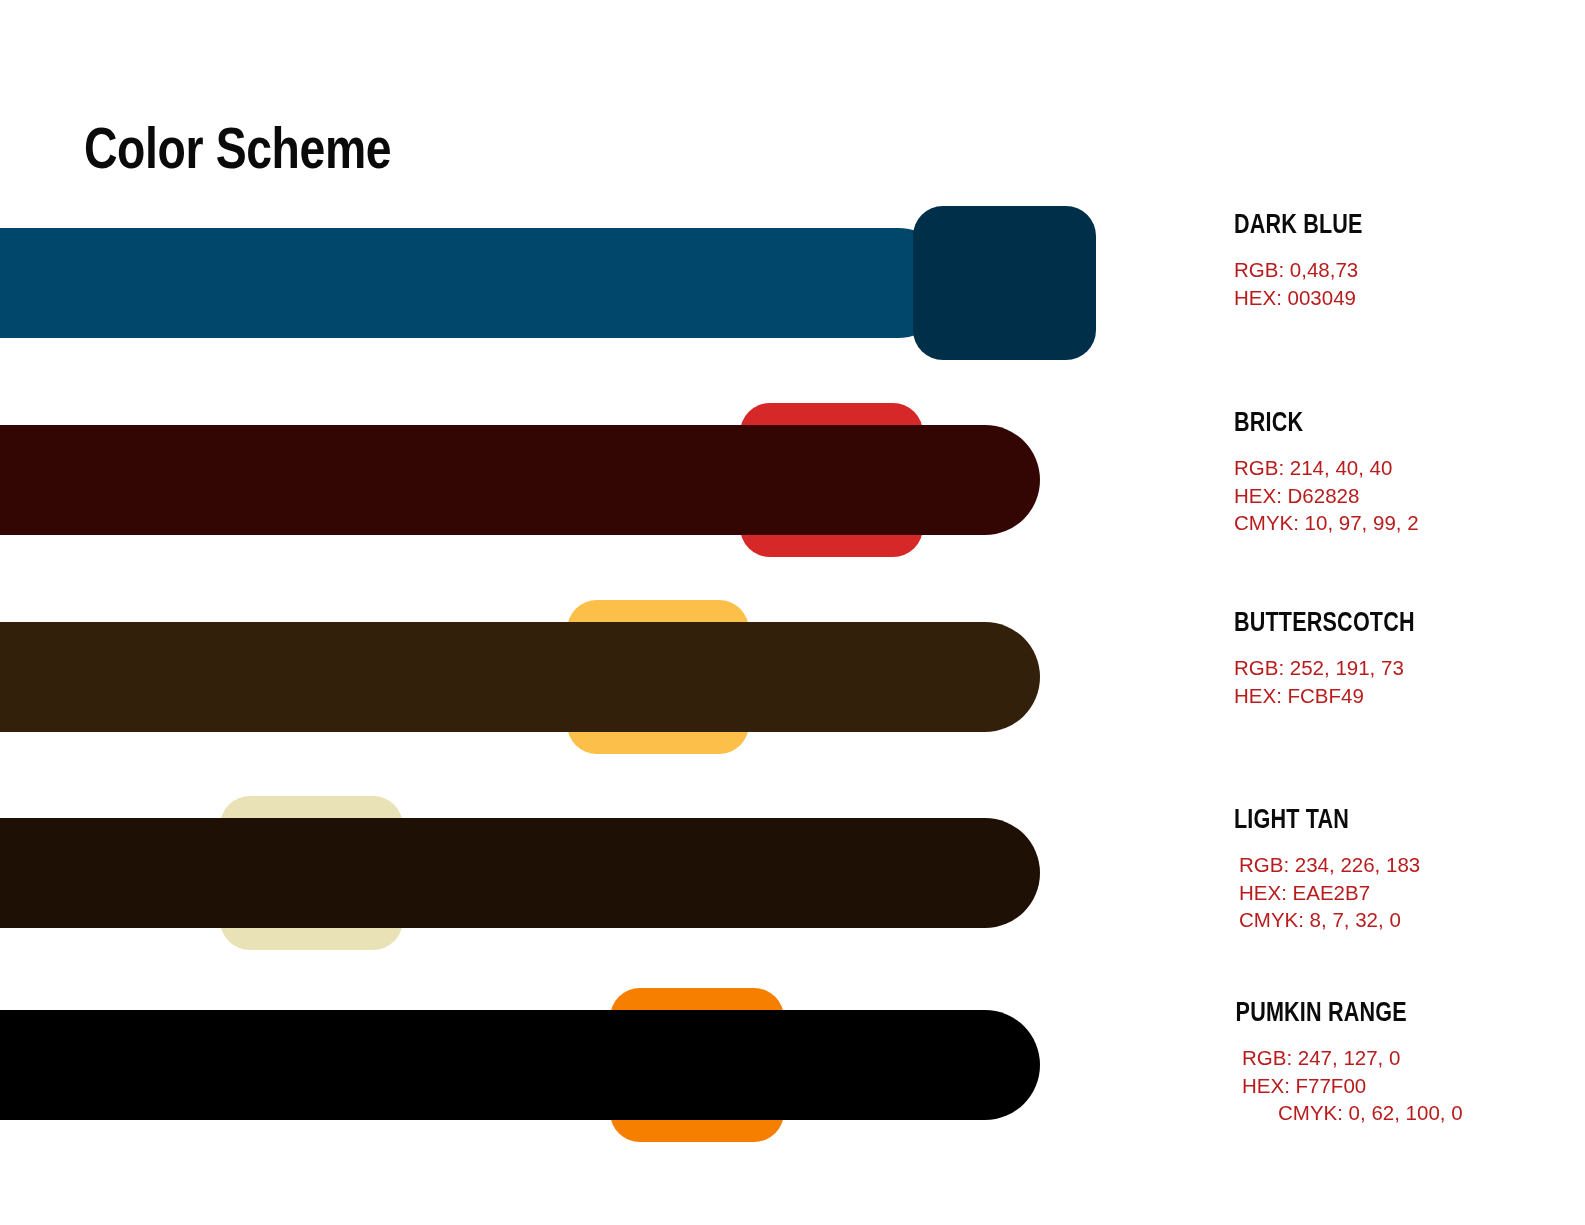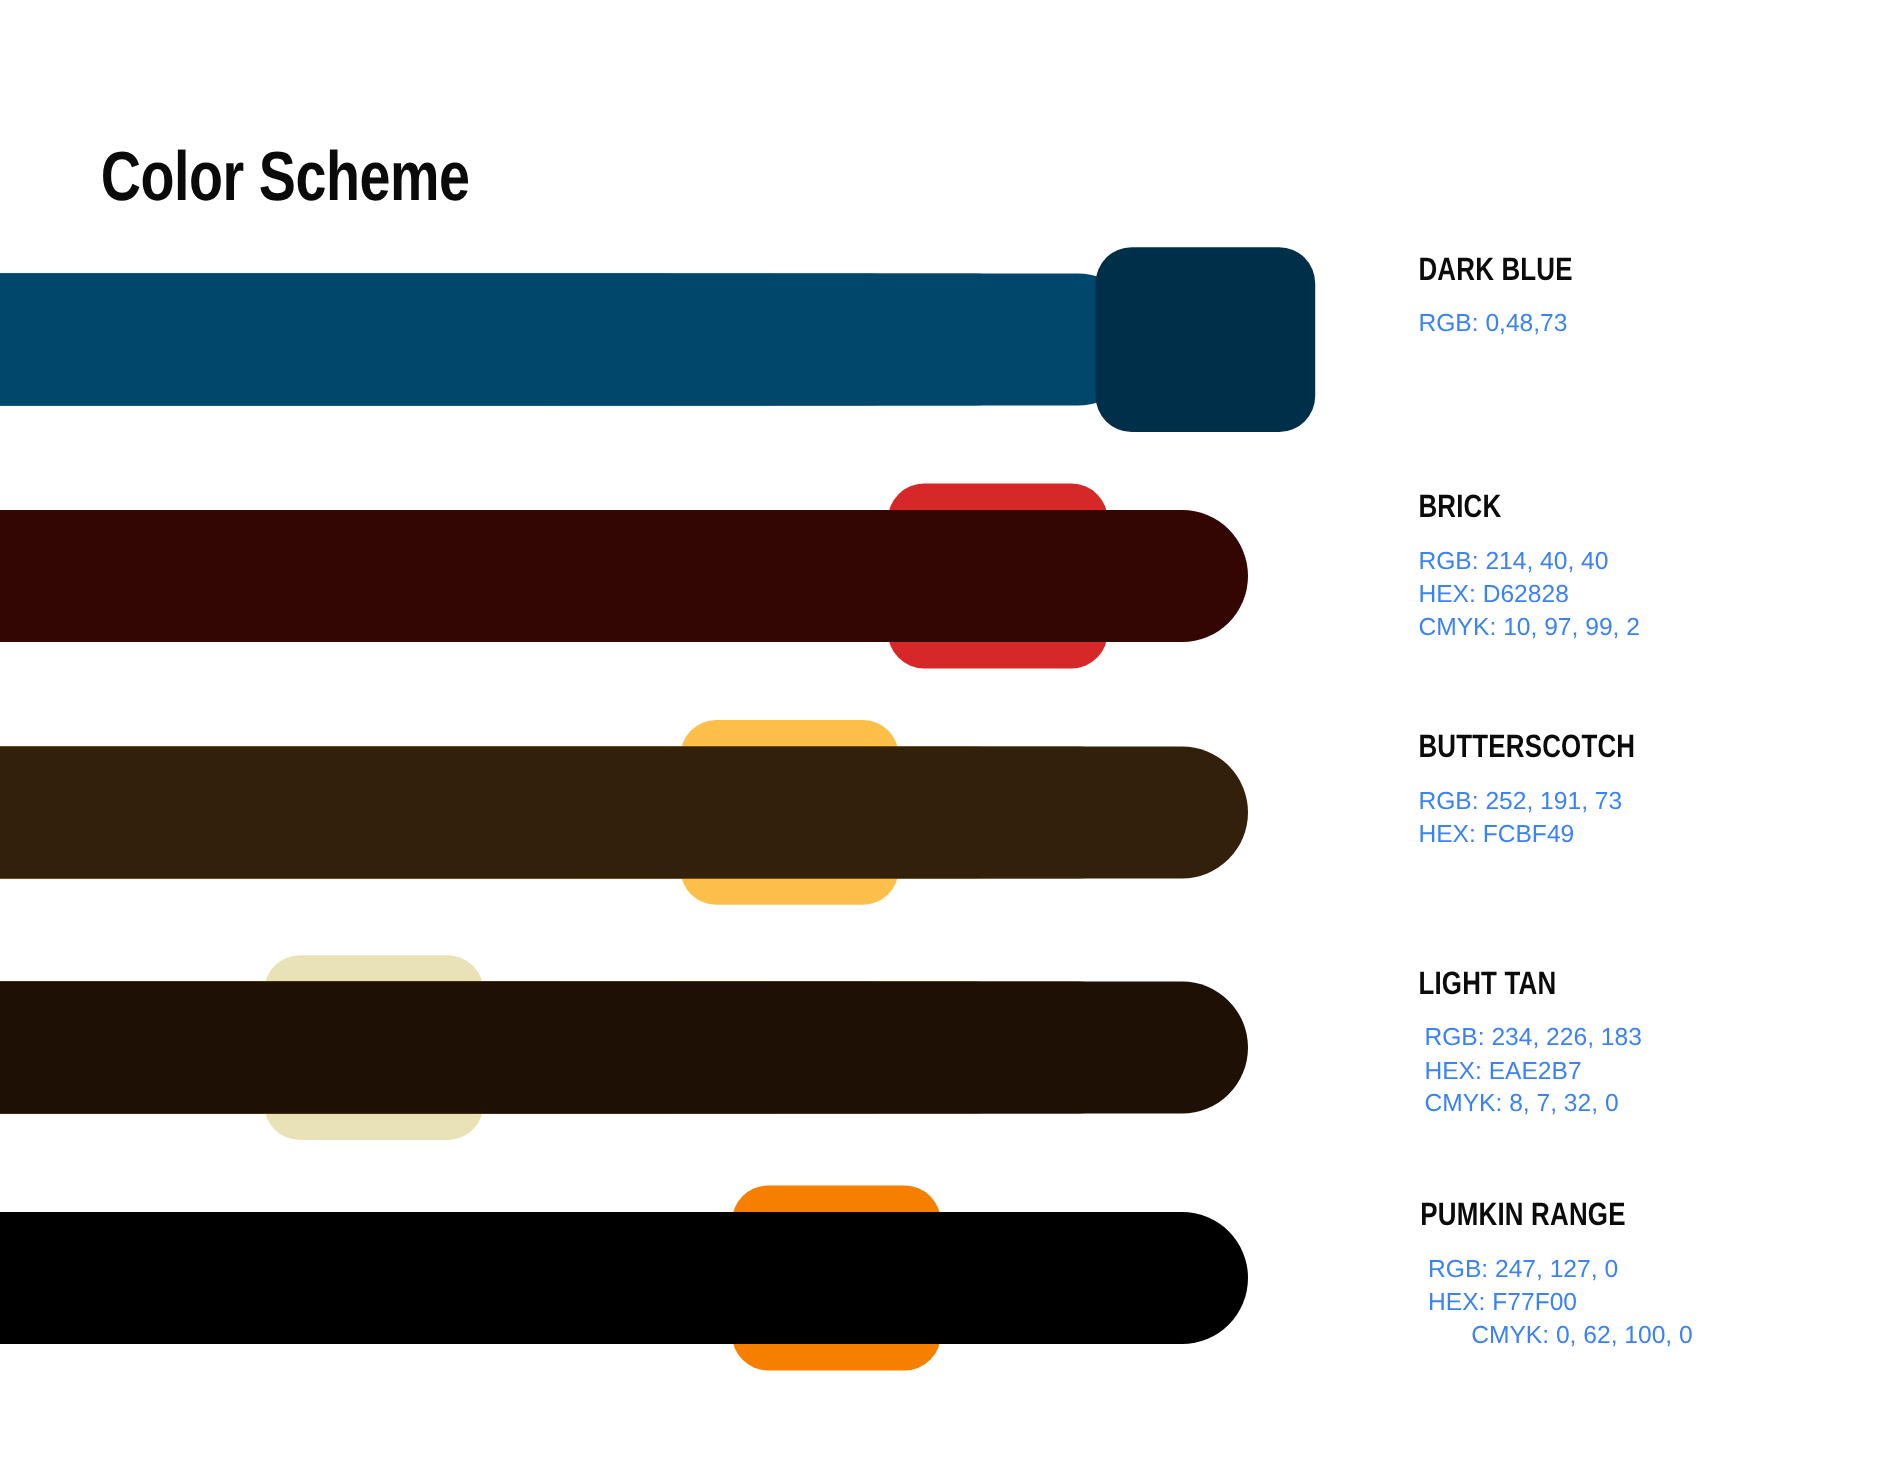--- a/index.html
+++ b/index.html
@@ -63,41 +63,41 @@
   }
   .swatch.base {
     top: -22px;
     height: 154px;
     border-radius: 30px;
   }
 
   
   .info-block {
     position: absolute;
-    left: 1182px;
+    left: 1234px;
     width: 340px;
   }
   .info-name {
     font-family: "Liberation Sans Narrow", "Liberation Sans", sans-serif;
     font-weight: 700;
     font-size: 27px;
     line-height: 29px;
     letter-spacing: 0.2px;
     color: #0b0b0b;
     transform: scaleX(0.80);
     transform-origin: left center;
     white-space: nowrap;
     margin-bottom: 17px;
   }
   .info-lines {
     font-family: "Liberation Sans", sans-serif;
     font-weight: 400;
     font-size: 20.5px;
     line-height: 27.5px;
-    color: #3b82f6;
+    color: #b91c1c;
     white-space: nowrap;
   }
   .info-lines .line { display: block; }
   .info-block.indent-1 .info-lines { padding-left: 5px; }
   .info-block.indent-2 .info-lines { padding-left: 8px; }
   .info-block.indent-2 .info-lines .line.cmyk { padding-left: 4px; margin-left: 32px; }
   .info-block.indent-2 .info-name { padding-left: 2px; }
 </style>
 </head>
 <body>
@@ -177,20 +177,21 @@
           <div class="swatch" style="left: 0px; width: 962px; background: rgb(41, 19, 1); z-index: 10;"></div>
           <div class="swatch" style="left: 0px; width: 1040px; background: rgb(0, 0, 0); z-index: 11;"></div>
         </div>
       </div>
     </div>
   <div id="info-container">
       <div class="info-block" style="top: 210px;">
         <div class="info-name">DARK BLUE</div>
         <div class="info-lines">
           <span class="line rgb">RGB: 0,48,73</span>
+          <span class="line hex">HEX: 003049</span>
         </div>
       </div>
       <div class="info-block" style="top: 408px;">
         <div class="info-name">BRICK</div>
         <div class="info-lines">
           <span class="line rgb">RGB: 214, 40, 40</span>
           <span class="line hex">HEX: D62828</span>
           <span class="line cmyk">CMYK: 10, 97, 99, 2</span>
         </div>
       </div>

